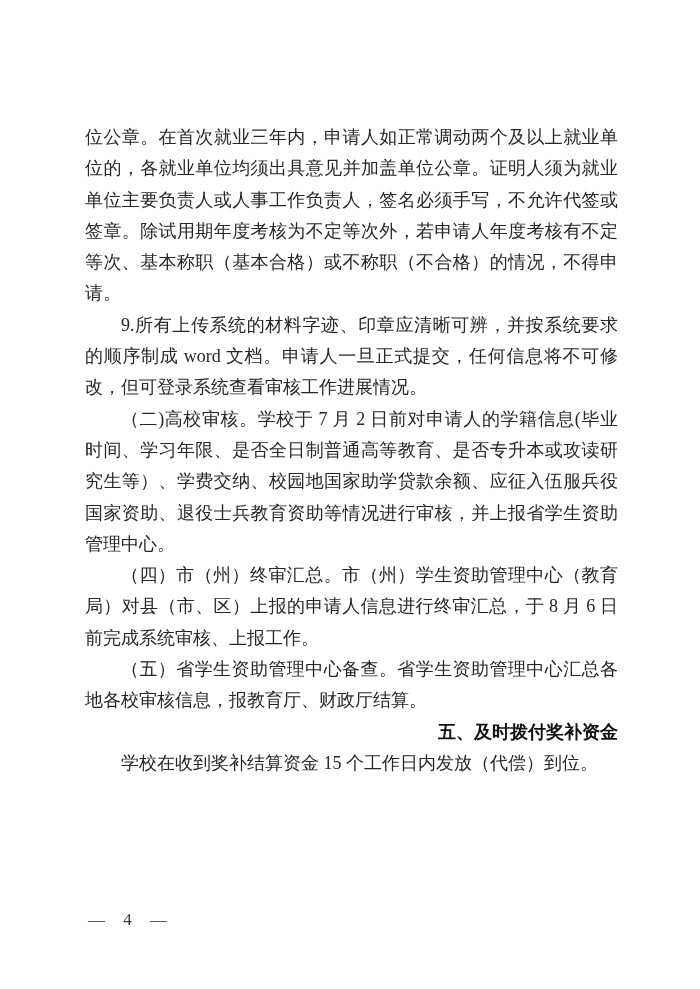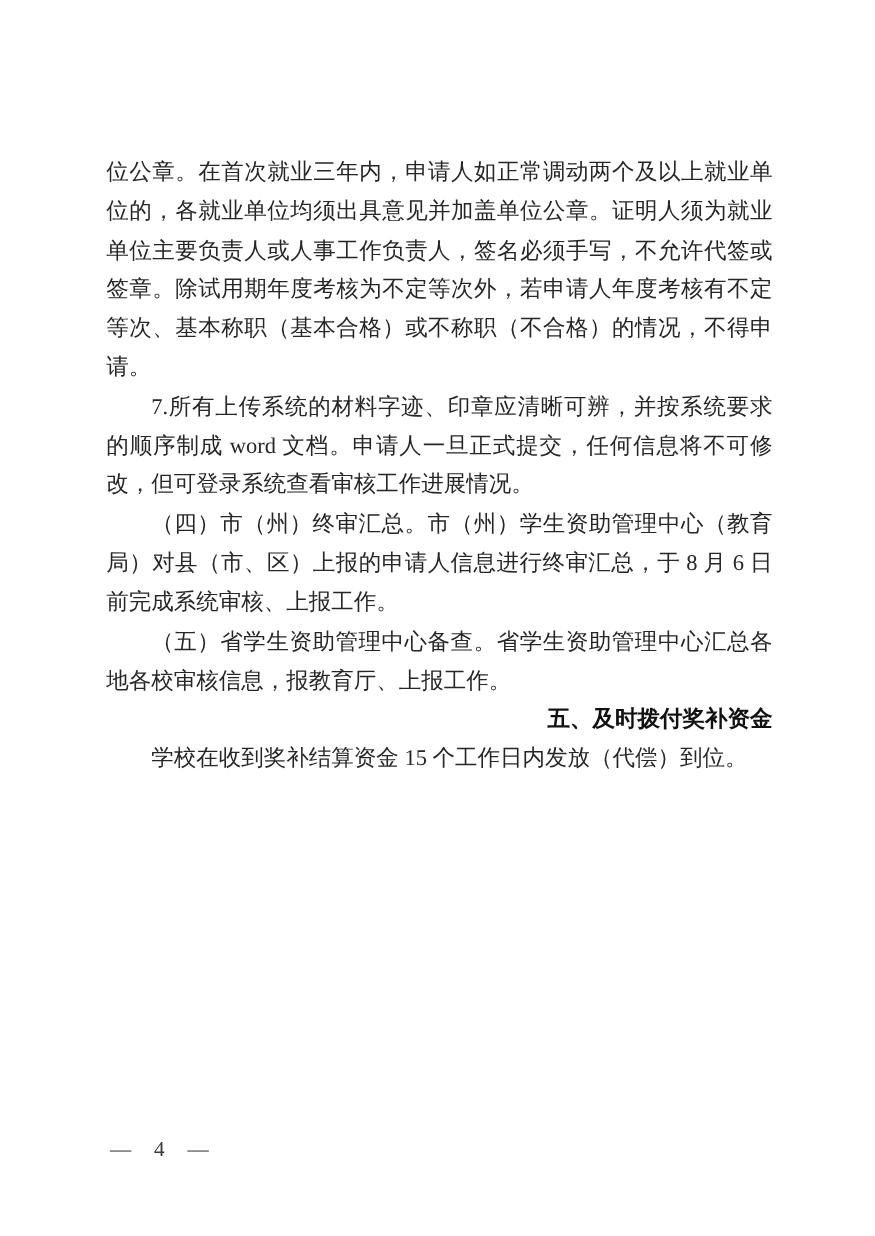--- a/index.html
+++ b/index.html
@@ -49,20 +49,21 @@
     word-spacing: 8px;
     font-family: "Liberation Serif", "DejaVu Serif", serif;
   }
 </style>
 </head>
 <body>
 
 <div class="page">
   <div class="content">
     <p class="para">位公章。在首次就业三年内，申请人如正常调动两个及以上就业单位的，各就业单位均须出具意见并加盖单位公章。证明人须为就业单位主要负责人或人事工作负责人，签名必须手写，不允许代签或签章。除试用期年度考核为不定等次外，若申请人年度考核有不定等次、基本称职（基本合格）或不称职（不合格）的情况，不得申请。</p>
-    <p class="para indent">7.所有上传系统的材料字迹、印章应清晰可辨，并按系统要求的顺序制成 word 文档。申请人一旦正式提交，任何信息将不可修改，但可登录系统查看审核工作进展情况。</p>
+    <p class="para indent">9.所有上传系统的材料字迹、印章应清晰可辨，并按系统要求的顺序制成 word 文档。申请人一旦正式提交，任何信息将不可修改，但可登录系统查看审核工作进展情况。</p>
+    <p class="para indent">（二)高校审核。学校于 7 月 2 日前对申请人的学籍信息(毕业时间、学习年限、是否全日制普通高等教育、是否专升本或攻读研究生等）、学费交纳、校园地国家助学贷款余额、应征入伍服兵役国家资助、退役士兵教育资助等情况进行审核，并上报省学生资助管理中心。</p>
     <p class="para indent">（四）市（州）终审汇总。市（州）学生资助管理中心（教育局）对县（市、区）上报的申请人信息进行终审汇总，于 8 月 6 日前完成系统审核、上报工作。</p>
-    <p class="para indent">（五）省学生资助管理中心备查。省学生资助管理中心汇总各地各校审核信息，报教育厅、上报工作。</p>
+    <p class="para indent">（五）省学生资助管理中心备查。省学生资助管理中心汇总各地各校审核信息，报教育厅、财政厅结算。</p>
     <p class="heading">五、及时拨付奖补资金</p>
     <p class="para indent">学校在收到奖补结算资金 15 个工作日内发放（代偿）到位。</p>
   </div>
   <div class="footer">— 4 —</div>
 </div>
 
 </body></html>

